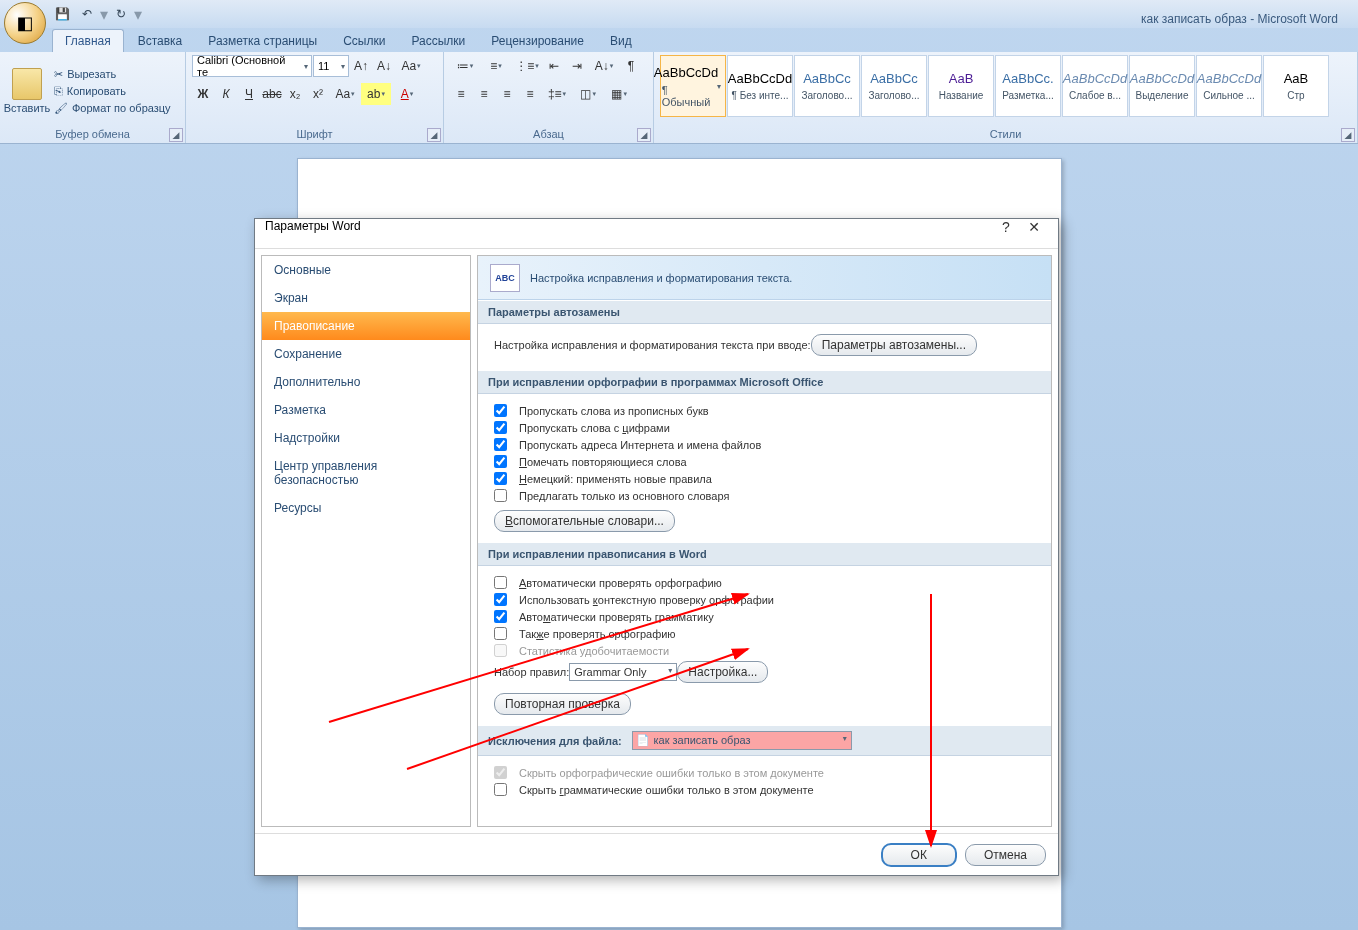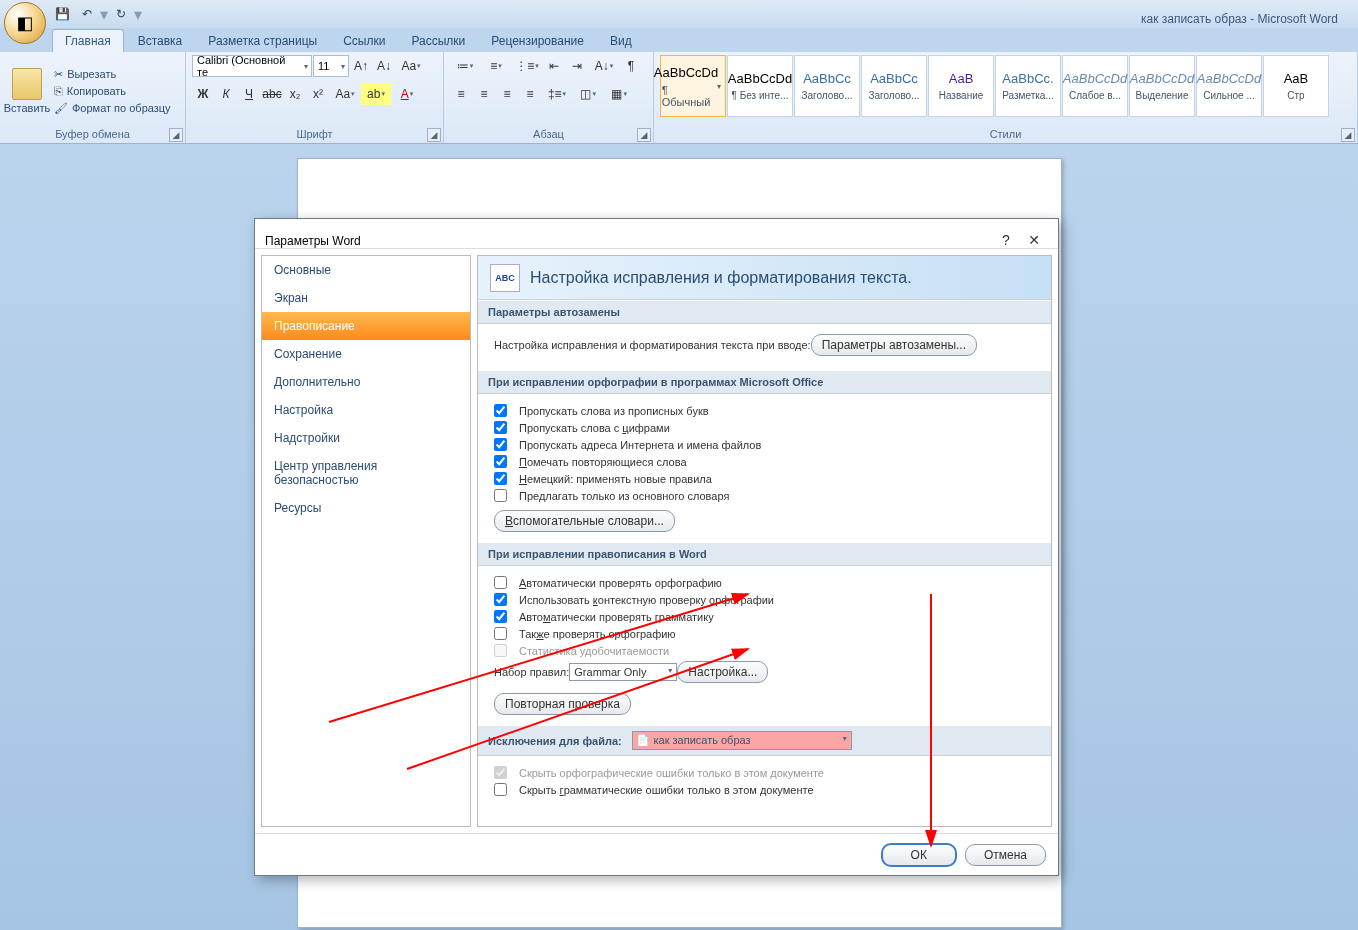--- a/index.html
+++ b/index.html
@@ -28,31 +28,31 @@
 .tbtn{width:22px;height:22px;border:1px solid transparent;display:flex;align-items:center;justify-content:center;font-size:12px;color:#333;background:transparent}
 .tbtn.dd{width:30px}
 .tbtn.dd::after{content:"▾";font-size:7px;margin-left:1px;color:#567}
 .style-gallery{display:flex;height:70px;align-items:flex-start}
 .style-item{width:66px;height:62px;border:1px solid #c3d4e8;margin-right:1px;display:flex;flex-direction:column;align-items:center;justify-content:center;background:#fff;font-size:10px;color:#456}
 .style-item .sample{font-size:13px;color:#333;margin-bottom:4px}
 .style-item.sel{border:1px solid #f5b546;background:#fff4df}
 .doc-area{display:flex;justify-content:center;padding-top:14px}
 .page{width:765px;height:770px;background:#fff;border:1px solid #9ab3d0;box-shadow:2px 2px 4px rgba(0,0,0,.2)}
 .dialog{position:absolute;left:254px;top:218px;width:805px;height:658px;background:#fff;border:1px solid #707a84;box-shadow:4px 4px 12px rgba(0,0,0,.3);display:flex;flex-direction:column}
-.dlg-title{height:30px;display:flex;align-items:flex-end;padding:0 10px;font-size:12px;border-bottom:1px solid #ddd}
+.dlg-title{height:30px;display:flex;align-items:flex-start;padding:0 10px;font-size:12px;border-bottom:1px solid #ddd}
 .dlg-title .sp{flex:1}
 .dlg-close,.dlg-help{width:28px;text-align:center;font-size:14px;color:#333;cursor:pointer}
 .dlg-body{flex:1;display:flex;padding:6px;gap:6px}
 .dlg-nav{width:210px;border:1px solid #bbb;background:#fff;padding:0}
 .nav-item{padding:7px 12px;font-size:12px;color:#2a4d73;cursor:pointer}
 .nav-item.active{background:linear-gradient(to bottom,#ffb94e,#ff8a1c);color:#fff}
 .dlg-content{flex:1;border:1px solid #bbb;overflow:auto;position:relative}
 .dlg-header{height:44px;background:linear-gradient(to right,#e8f2fb,#c6e0f5);display:flex;align-items:center;padding:0 12px;gap:10px;border-bottom:1px solid #bcd3ea}
 .abc-icon{width:30px;height:28px;background:#fff;border:1px solid #aac;display:flex;align-items:center;justify-content:center;font-size:9px;font-weight:bold;color:#249}
-.dlg-header span{font-size:16px;color:#2a4d73}
+.dlg-header span{font-size:11px;color:#2a4d73}
 .sect-head{background:#e0e9f1;padding:5px 10px;font-size:11px;font-weight:bold;color:#3a5570;border-bottom:1px solid #c5d3e2;margin-top:1px}
 .sect-body{padding:10px 16px;font-size:11px;color:#333}
 .sect-body .row{display:flex;align-items:center;margin-bottom:4px}
 .btn{border:1px solid #8a9aab;background:linear-gradient(#fdfdfd,#e5e9ed);padding:3px 10px;font-size:12px;color:#333;cursor:pointer;border-radius:10px}
 .btn.primary{border:2px solid #3a7fc4;padding:3px 28px}
 .chk{display:flex;align-items:center;gap:12px;margin-bottom:4px}
 .chk input{width:13px;height:13px}
 .chk.disabled{color:#999}
 .sel{border:1px solid #8a9aab;background:#fff;font-size:11px;padding:2px 18px 2px 4px;position:relative}
 .sel::after{content:"▾";position:absolute;right:4px;font-size:8px;color:#567}
@@ -233,21 +233,21 @@
     <span class="dlg-help">?</span>
     <span class="dlg-close">✕</span>
   </div>
   <div class="dlg-body">
     <div class="dlg-nav">
       <div class="nav-item">Основные</div>
       <div class="nav-item">Экран</div>
       <div class="nav-item active">Правописание</div>
       <div class="nav-item">Сохранение</div>
       <div class="nav-item">Дополнительно</div>
-      <div class="nav-item">Настройка</div>
+      <div class="nav-item">Разметка</div>
       <div class="nav-item">Надстройки</div>
       <div class="nav-item">Центр управления безопасностью</div>
       <div class="nav-item">Ресурсы</div>
     </div>
     <div class="dlg-content">
       <div class="dlg-header">
         <div class="abc-icon">ABC</div>
         <span>Настройка исправления и форматирования текста.</span>
       </div>
 

